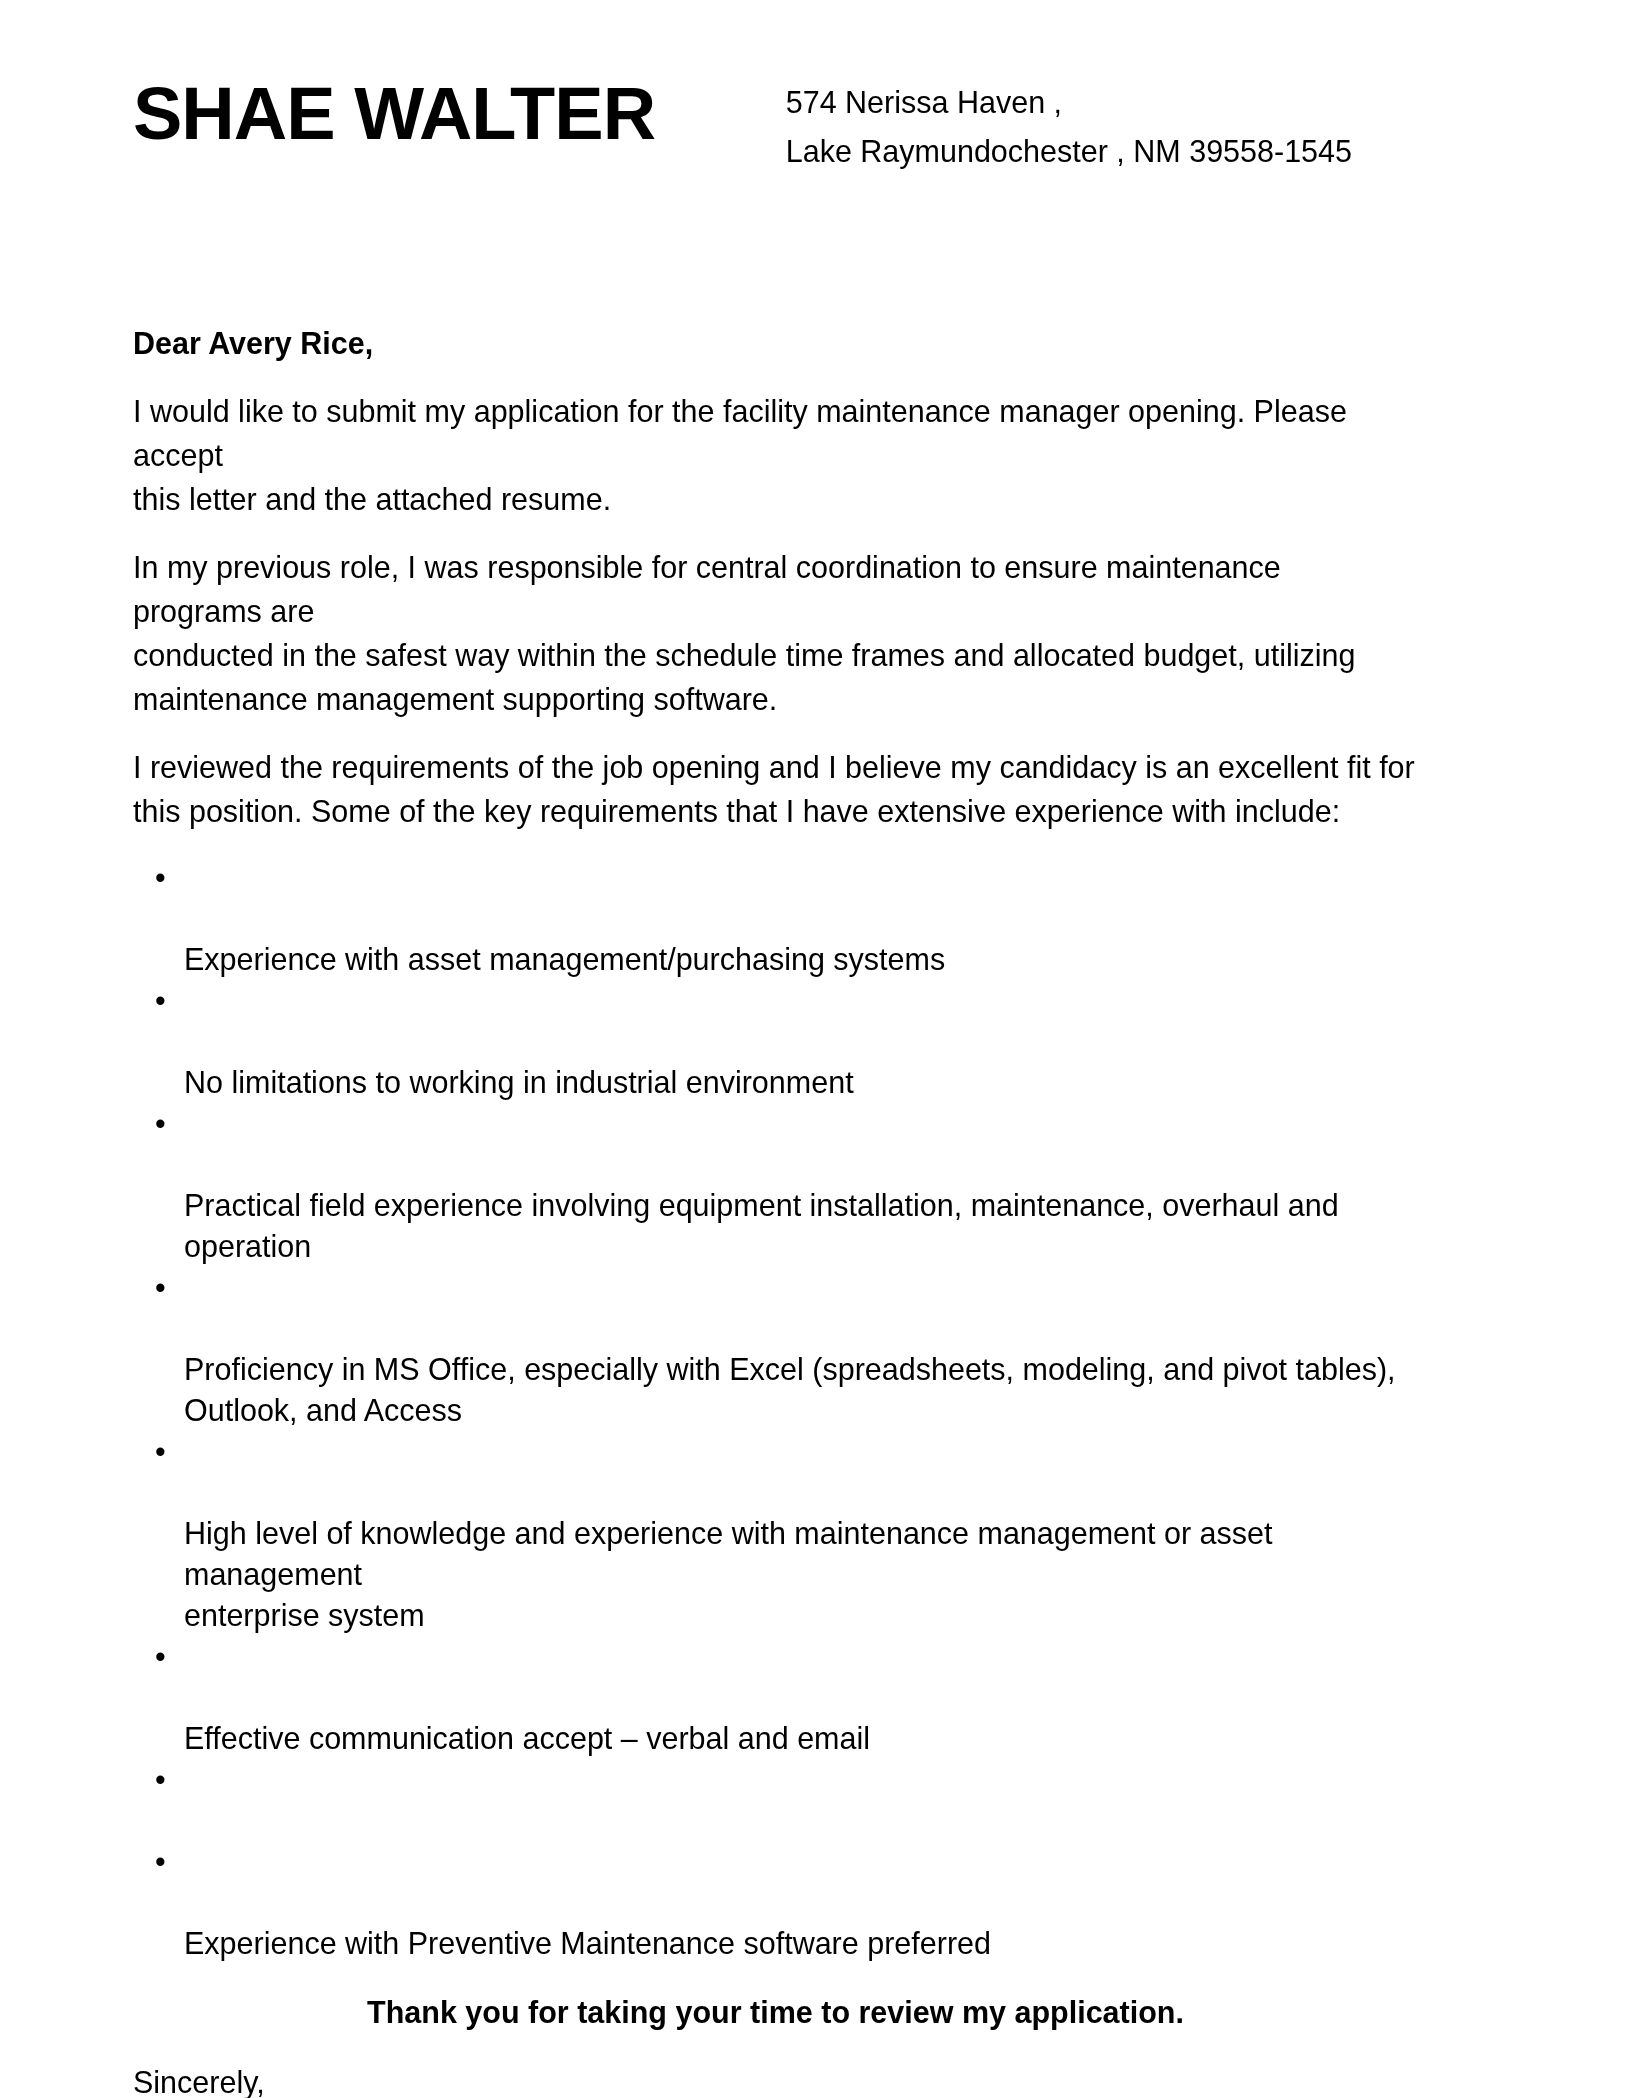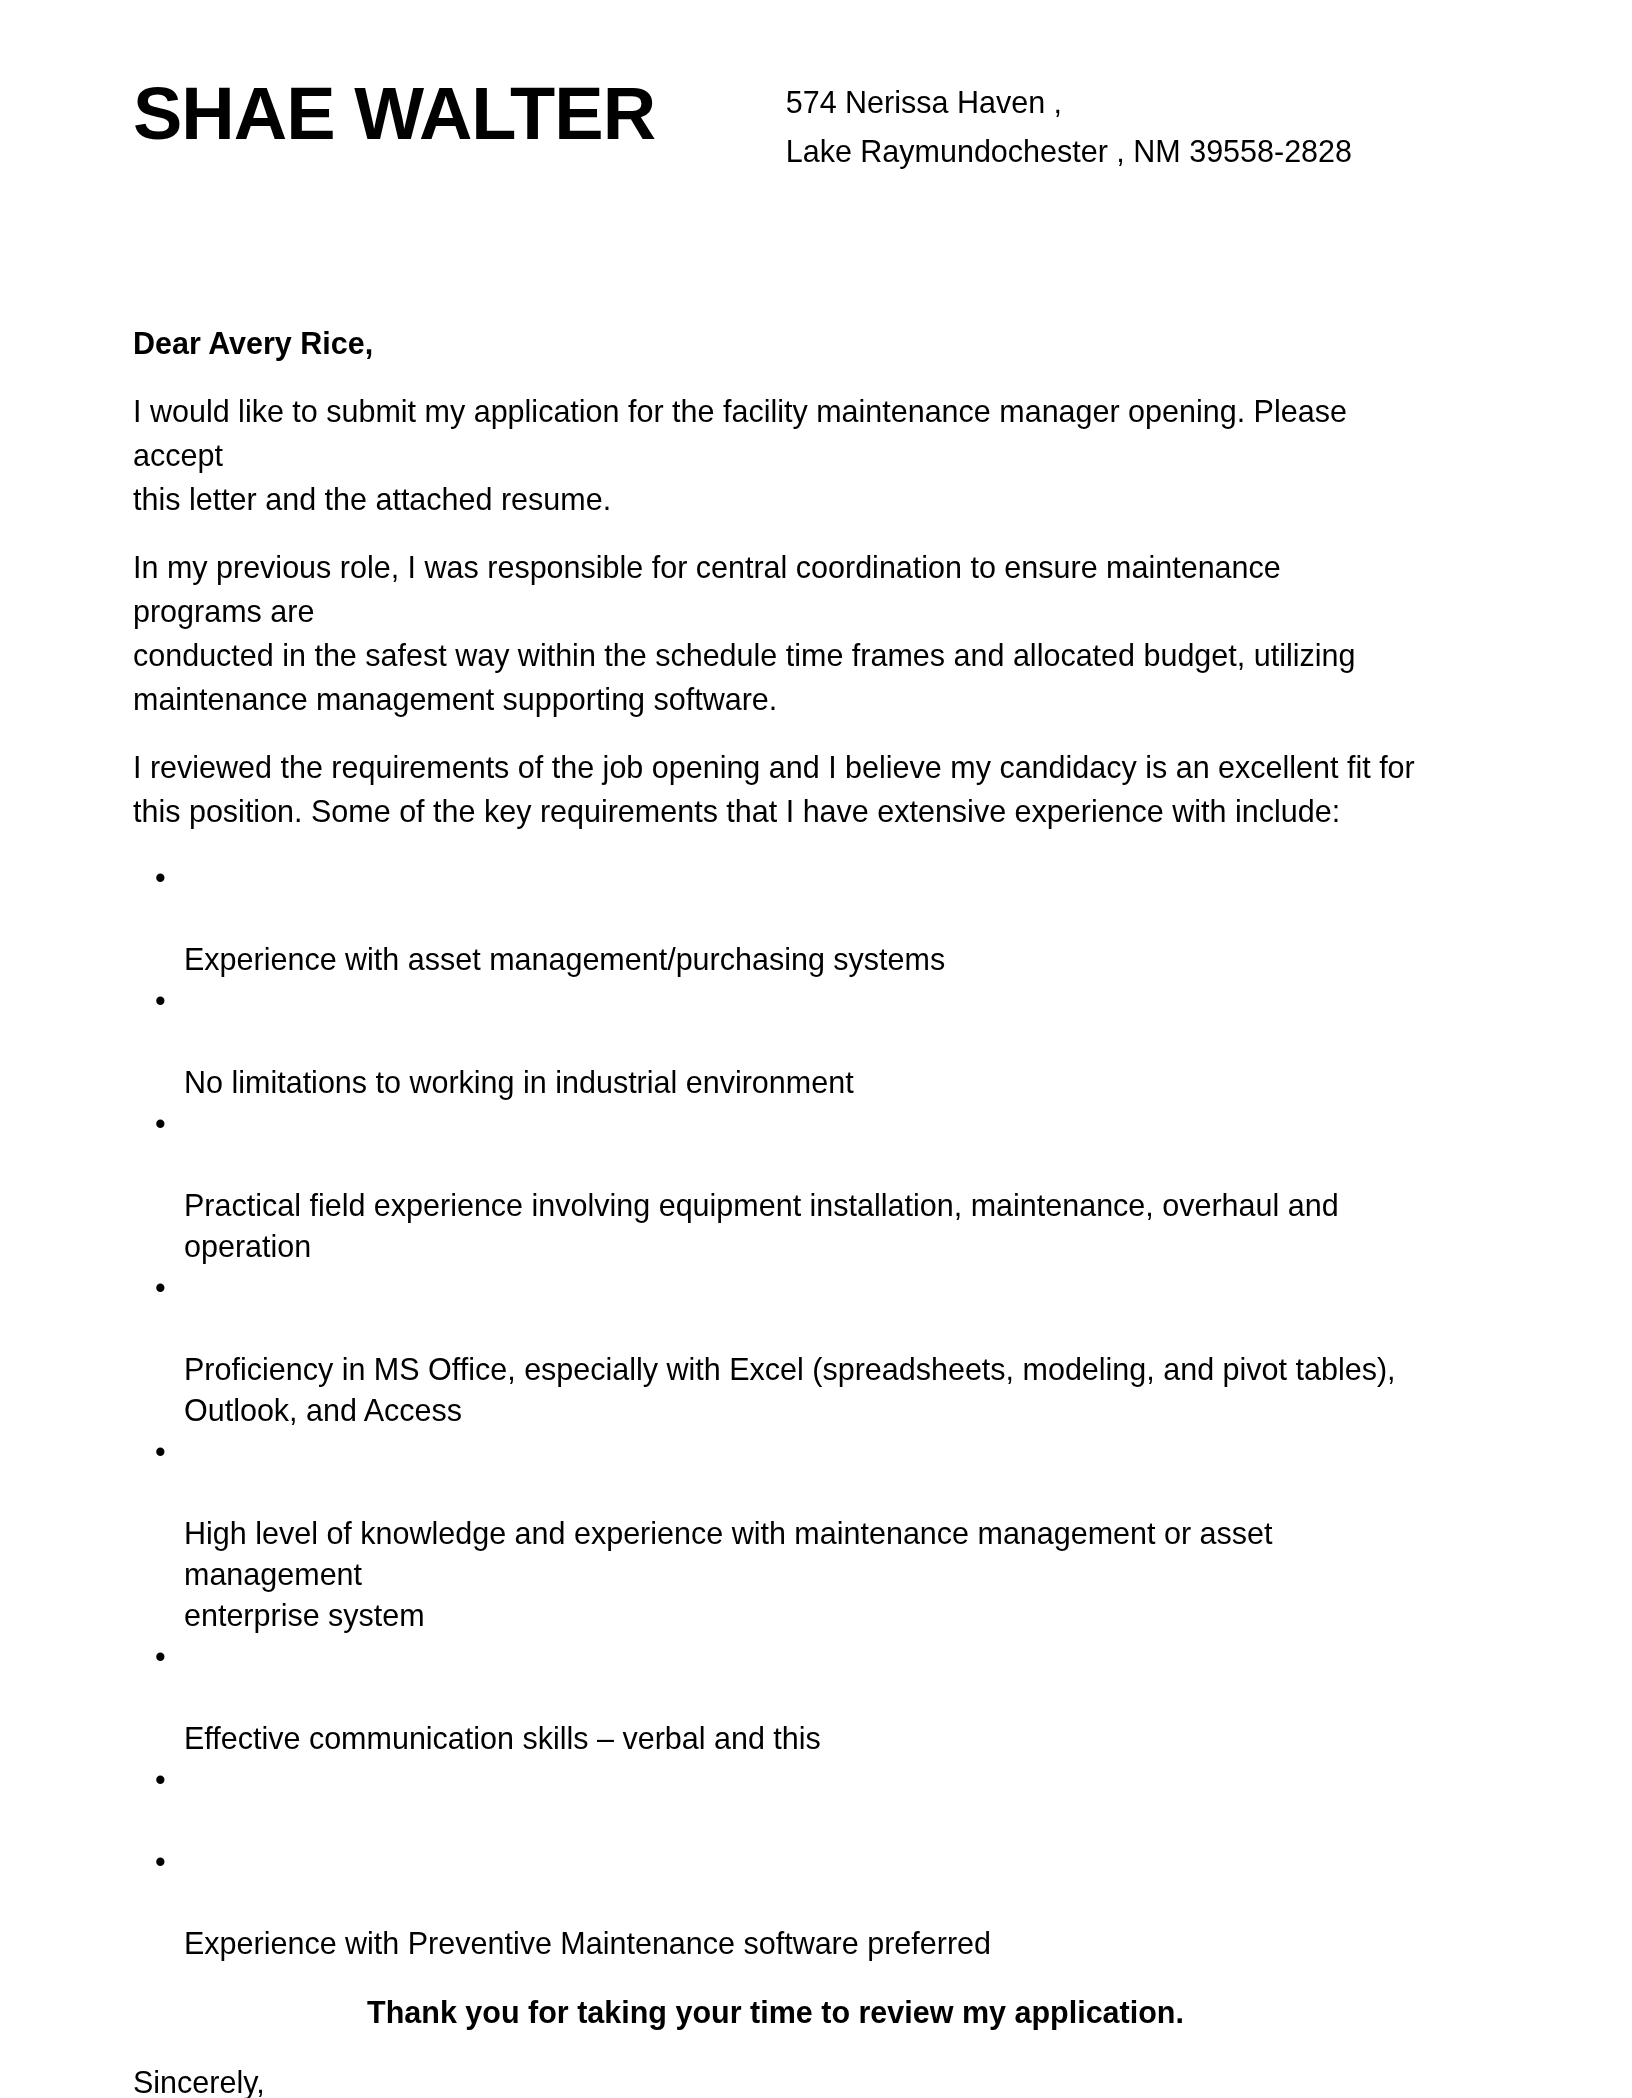--- a/index.html
+++ b/index.html
@@ -78,21 +78,21 @@
 </style>
 </head>
 <body>
 
 <div class="page">
 
   <div class="header">
     <h1 class="name">SHAE WALTER</h1>
     <div class="address">
       <div>574 Nerissa Haven ,</div>
-      <div>Lake Raymundochester , NM 39558-2828</div>
+      <div>Lake Raymundochester , NM 39558-1545</div>
     </div>
   </div>
 
   <div class="letter">
 
     <p class="salutation">Dear Avery Rice,</p>
 
     <p>I would like to submit my application for the facility maintenance manager opening. Please accept
 this letter and the attached resume.</p>
 
@@ -122,21 +122,21 @@
         <span>Proficiency in MS Office, especially with Excel (spreadsheets, modeling, and pivot tables),
 Outlook, and Access</span>
       </li>
       <li>
         <span class="dot">•</span>
         <span>High level of knowledge and experience with maintenance management or asset management
 enterprise system</span>
       </li>
       <li>
         <span class="dot">•</span>
-        <span>Effective communication skills – verbal and this</span>
+        <span>Effective communication accept – verbal and email</span>
       </li>
       <li>
         <span class="dot">•</span>
       </li>
       <li>
         <span class="dot">•</span>
         <span>Experience with Preventive Maintenance software preferred</span>
       </li>
     </ul>
 

